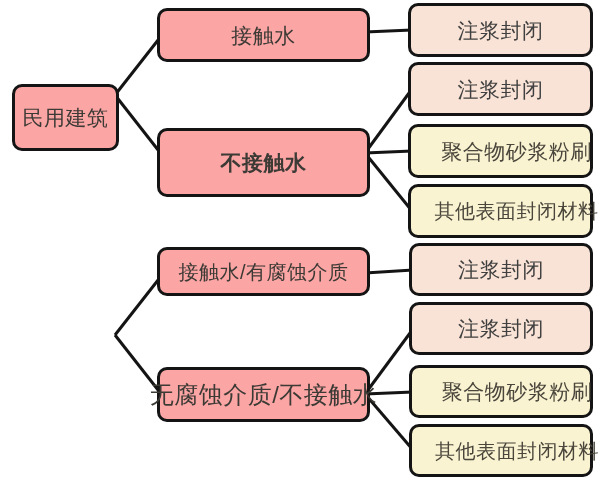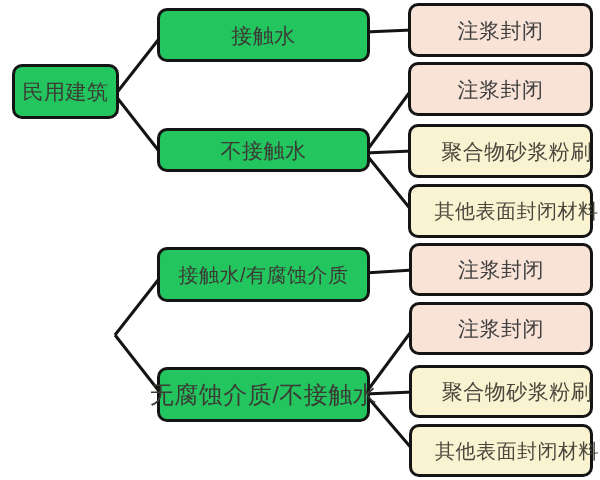--- a/index.html
+++ b/index.html
@@ -30,32 +30,32 @@
     justify-content: center;
     border: 3px solid #141414;
     border-radius: 10px;
     font-size: 21px;
     line-height: 1;
     letter-spacing: 0.5px;
     color: #3c3a35;
     white-space: nowrap;
     text-align: center;
   }
-  .gray   { background: #22c55e; text-align: right; }
+  .gray   { background: #fca5a5; text-align: right; }
   .pink   { background: #f9e2d6; color: #404040; }
   .yellow { background: #faf3d1; color: #4a463c; padding-left: 32px; }
 
   
-  .n-root1 { left: 12px;  top: 64px;  width: 107px; height: 55px; }
+  .n-root1 { left: 12px;  top: 84px;  width: 107px; height: 67px; }
   .n-root2 { left: 12px;  top: 307px; width: 107px; height: 55px; }
 
   
   .n-cond1 { left: 157px; top: 8px;   width: 213px; height: 54px; }
-  .n-cond2 { left: 157px; top: 128px; width: 213px; height: 44px; }
-  .n-cond3 { left: 157px; top: 247px; width: 213px; height: 55px; font-size: 20px; }
+  .n-cond2 { left: 157px; top: 128px; width: 213px; height: 69px; font-weight: bold; }
+  .n-cond3 { left: 157px; top: 247px; width: 213px; height: 49px; font-size: 20px; }
   .n-cond4 { left: 157px; top: 367px; width: 213px; height: 55px; font-size: 24px; }
 
   
   .n-t1 { left: 408px; top: 3px;   width: 185px; height: 54px; }
   .n-t2 { left: 408px; top: 62px;  width: 185px; height: 54px; }
   .n-t3 { left: 408px; top: 124px; width: 185px; height: 54px; }
   .n-t4 { left: 408px; top: 184px; width: 185px; height: 54px; font-size: 20px; }
   .n-t5 { left: 409px; top: 243px; width: 184px; height: 53px; }
   .n-t6 { left: 409px; top: 302px; width: 184px; height: 53px; }
   .n-t7 { left: 409px; top: 365px; width: 184px; height: 53px; }

